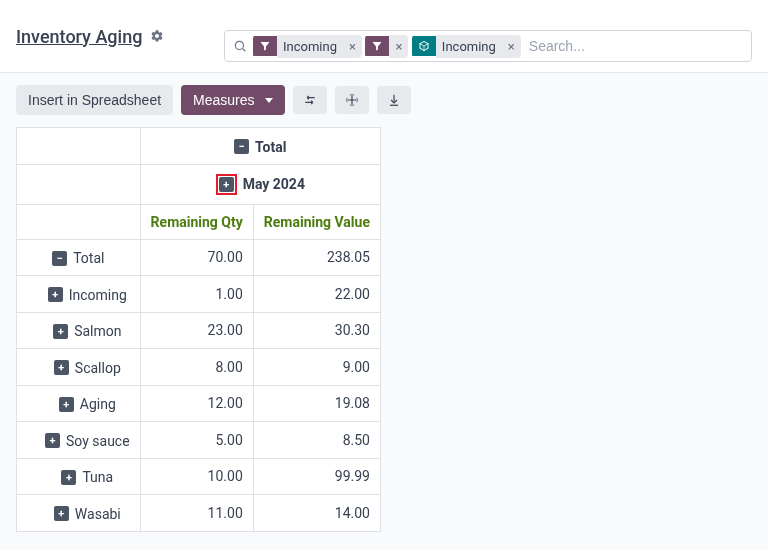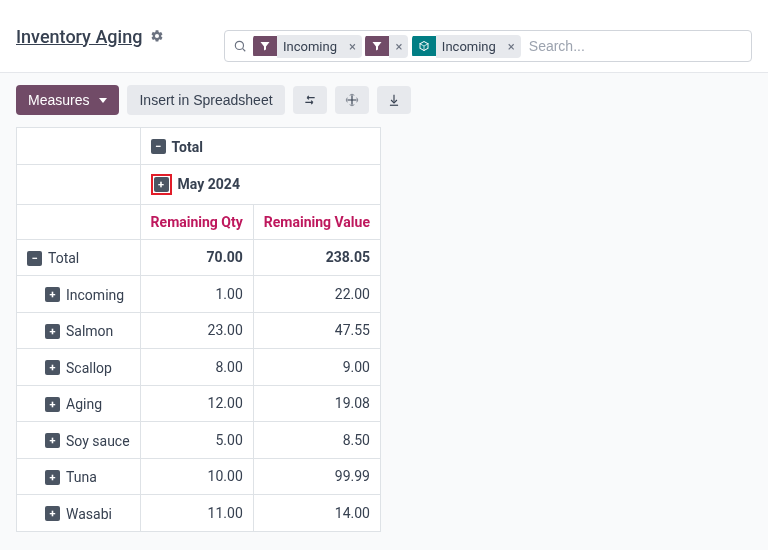--- a/index.html
+++ b/index.html
@@ -130,28 +130,28 @@
     padding: 0 16px 16px 16px;
   }
   table.pivot {
     border-collapse: collapse;
     background: #fff;
   }
   table.pivot th, table.pivot td {
     border: 1px solid #dee2e6;
     padding: 9px 10px;
     font-size: 14px;
-    text-align: left;
+    text-align: center;
     white-space: nowrap;
   }
   table.pivot td.num {
     text-align: right;
   }
-  table.pivot .muted { color: #be185d; }
-  table.pivot .bold { font-weight: 700; margin-left: 31px; }
+  table.pivot .muted { color: #4d7c0f; }
+  table.pivot .bold { font-weight: 400; margin-left: 31px; }
   .cell-toggle {
     display: inline-flex;
     align-items: center;
     gap: 6px;
   }
   .sq {
     width: 15px;
     height: 15px;
     background: #4b5563;
     color: #fff;
@@ -219,25 +219,25 @@
             </svg>
           </span>
           <span class="tag-label">Incoming</span>
           <span class="tag-x">×</span>
         </span></span>
     <input class="search-input" placeholder="Search..." style="">
   </div>
 </div>
 
 <div class="toolbar">
+  <button class="btn btn-light">
+    <span>Insert in Spreadsheet</span>
+  </button>
   <button class="btn btn-primary caret-down">
     <span>Measures</span>
-  </button>
-  <button class="btn btn-light">
-    <span>Insert in Spreadsheet</span>
   </button>
   <button class="btn btn-light btn-icon">
     <span>
         <svg width="14" height="14" viewBox="0 0 24 24" fill="none" stroke="currentColor" stroke-width="2">
           <path d="M7 8h13M7 8l3-3M7 8l3 3"></path>
           <path d="M17 16H4M17 16l-3-3M17 16l-3 3"></path>
         </svg>
       </span>
   </button>
   <button class="btn btn-light btn-icon">
@@ -306,21 +306,21 @@
             </span></td>
           <td class="num">1.00</td>
           <td class="num">22.00</td>
         </tr>
         <tr>
           <td class="row-indent"><span class="cell-toggle">
               <span class="sq plus"></span>
               <span>Salmon</span>
             </span></td>
           <td class="num">23.00</td>
-          <td class="num">47.55</td>
+          <td class="num">30.30</td>
         </tr>
         <tr>
           <td class="row-indent"><span class="cell-toggle">
               <span class="sq plus"></span>
               <span>Scallop</span>
             </span></td>
           <td class="num">8.00</td>
           <td class="num">9.00</td>
         </tr>
         <tr>

